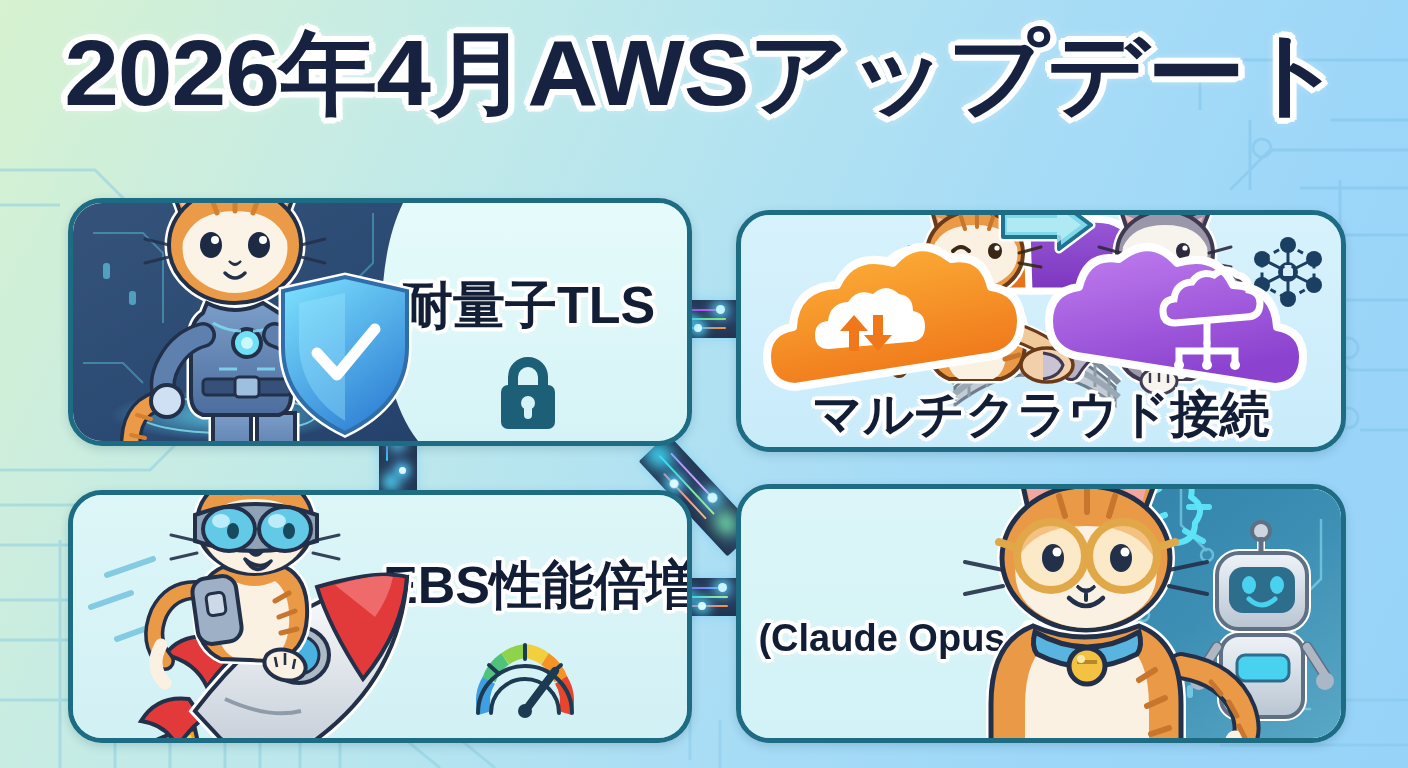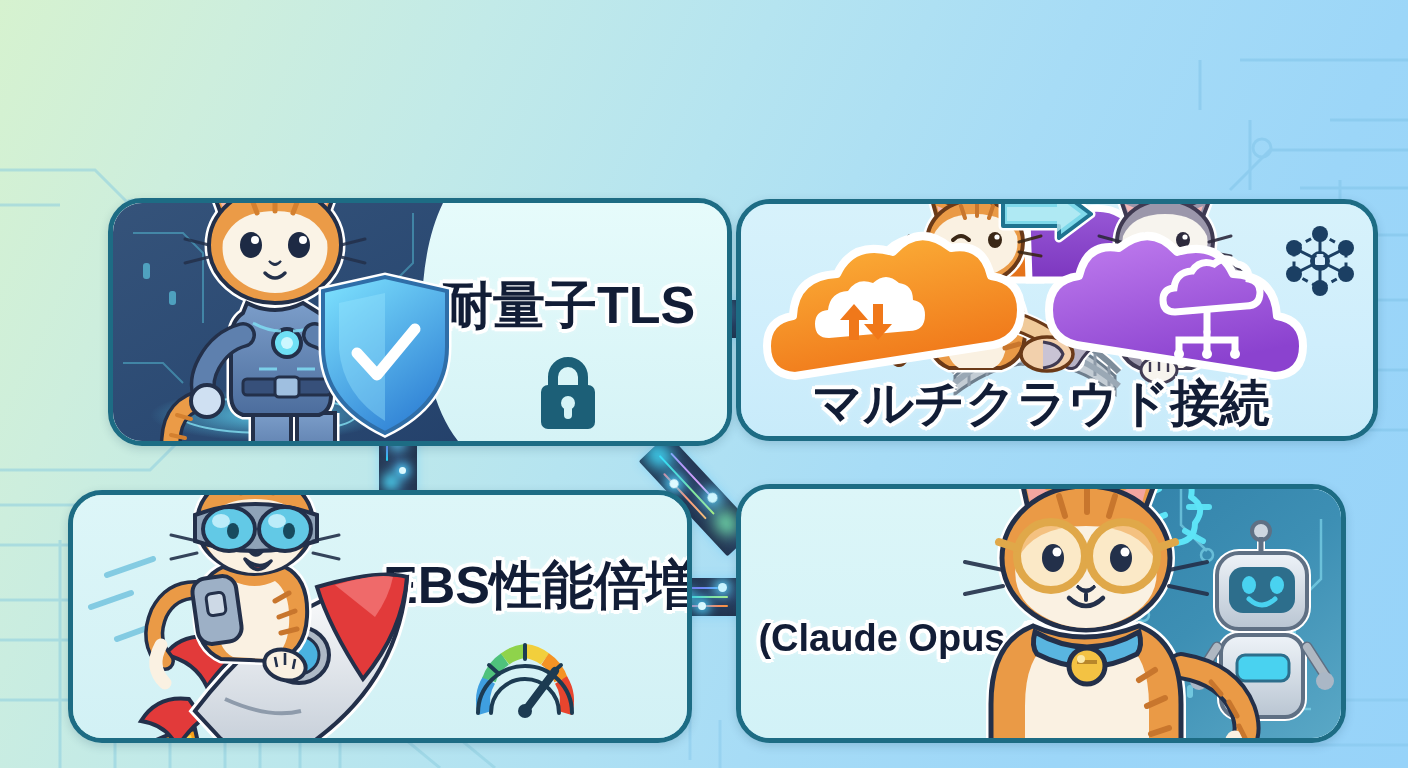--- a/index.html
+++ b/index.html
@@ -175,20 +175,23 @@
       <circle cx="1262" cy="148" r="9"></circle>
     </g>
     <g stroke="#7fc3e8" stroke-width="3" fill="none" opacity="0.38">
       <path d="M690 760 L690 700"></path>
       <path d="M720 768 L720 720"></path>
       <path d="M1408 700 H1180 L1140 740"></path>
       <path d="M1408 745 H1220"></path>
     </g>
   </svg>
 
+  <div class="title-wrap">
+    <div class="title">2026年4月AWSアップデート</div>
+  </div>
 
   <div class="connector" style="left:676px; top:300px; width:66px; height:38px;">
     <div class="streak" style="left:6px; top:9px; width:36px; background:linear-gradient(90deg,#8b5cf6,#d946ef);"></div>
     <div class="streak" style="left:4px; top:18px; width:46px; background:linear-gradient(90deg,#22d3ee,#a3e635);"></div>
     <div class="streak" style="left:10px; top:27px; width:40px; background:linear-gradient(90deg,#38bdf8,#fb923c);"></div>
     <div class="conn-glow-a" style="left:40px; top:5px; width:9px; height:9px; background:#bff4ff; box-shadow:0 0 12px 4px #5fd8ff;"></div>
     <div class="conn-glow-b" style="left:18px; top:24px; width:8px; height:8px; background:#d9f7ff; box-shadow:0 0 10px 4px #4fd4ff;"></div>
     <div class="conn-glow-c" style="left:0px; top:14px; width:20px; height:12px; background:#53e2ff; filter:blur(5px);"></div>
   </div>
 
@@ -211,21 +214,21 @@
   <div class="connector" style="left:668px; top:434px; width:130px; height:40px; transform:rotate(47deg); transform-origin:left top; border-radius:2px;">
     <div class="streak" style="left:16px; top:10px; width:60px; background:linear-gradient(90deg,#a78bfa,#f0abfc);"></div>
     <div class="streak" style="left:10px; top:20px; width:80px; background:linear-gradient(90deg,#22d3ee,#bef264);"></div>
     <div class="streak" style="left:26px; top:29px; width:62px; background:linear-gradient(90deg,#fb7185,#fdba74);"></div>
     <div class="conn-glow-a" style="left:72px; top:6px; width:10px; height:10px; background:#cdf6ff; box-shadow:0 0 14px 5px #5fd8ff;"></div>
     <div class="conn-glow-b" style="left:36px; top:25px; width:9px; height:9px; background:#e0faff; box-shadow:0 0 12px 5px #4fd4ff;"></div>
     <div class="conn-glow-c" style="left:-6px; top:10px; width:30px; height:22px; background:#42e2ff; filter:blur(8px);"></div>
     <div class="conn-glow-c" style="left:92px; top:8px; width:26px; height:20px; background:#7af0b0; filter:blur(8px);"></div>
   </div>
 
-  <div class="card" style="left:68px; top:198px; width:614px; height:238px;margin-left:40px;">
+  <div class="card" style="left:68px; top:198px; width:614px; height:238px;">
 
     <div class="card-panel" style="background:linear-gradient(180deg,#e6fbfb 0%,#d5f3f6 100%);"></div>
 
     <svg class="art" width="400" height="238" viewBox="0 0 400 238" style="left:0; top:0;">
       <defs>
         <clipPath id="c1clip">
           <path d="M0 0 H330 C300 60 300 180 345 238 H0 Z"></path>
         </clipPath>
         <linearGradient id="c1bg" x1="0" y1="0" x2="1" y2="1">
           <stop offset="0%" stop-color="#35537a"></stop>
@@ -346,21 +349,21 @@
     <div class="card-text card-title-main" style="left:310px; top:74px; width:290px;">耐量子TLS</div>
 
     <svg class="card-icon" width="70" height="80" viewBox="0 0 70 80" style="left:420px; top:150px;">
       <path d="M20 34 V24 a15 15 0 0 1 30 0 V34" fill="none" stroke="#1c5f77" stroke-width="10" stroke-linecap="round"></path>
       <rect x="8" y="32" width="54" height="44" rx="7" fill="#1c5f77"></rect>
       <circle cx="35" cy="50" r="7" fill="#d5f3f6"></circle>
       <rect x="31" y="52" width="8" height="14" rx="4" fill="#d5f3f6"></rect>
     </svg>
   </div>
 
-  <div class="card" style="left:736px; top:199px; width:600px; height:232px;padding-left:32px;">
+  <div class="card" style="left:736px; top:210px; width:600px; height:232px;">
     <div class="card-panel" style="background:linear-gradient(180deg,#d7f2fb 0%,#cfeefc 60%,#c8ebfa 100%);"></div>
 
     <svg class="card-icon" width="74" height="74" viewBox="0 0 74 74" style="right:16px; top:20px;">
       <g stroke="#1b3f63" stroke-width="3" fill="none" stroke-dasharray="6 5">
         <path d="M37 10 L63 24 L63 50 L37 64 L11 50 L11 24 Z"></path>
       </g>
       <g stroke="#1b3f63" stroke-width="3">
         <path d="M37 37 L37 10"></path>
           <path d="M37 37 L63 24"></path>
           <path d="M37 37 L63 50"></path>

